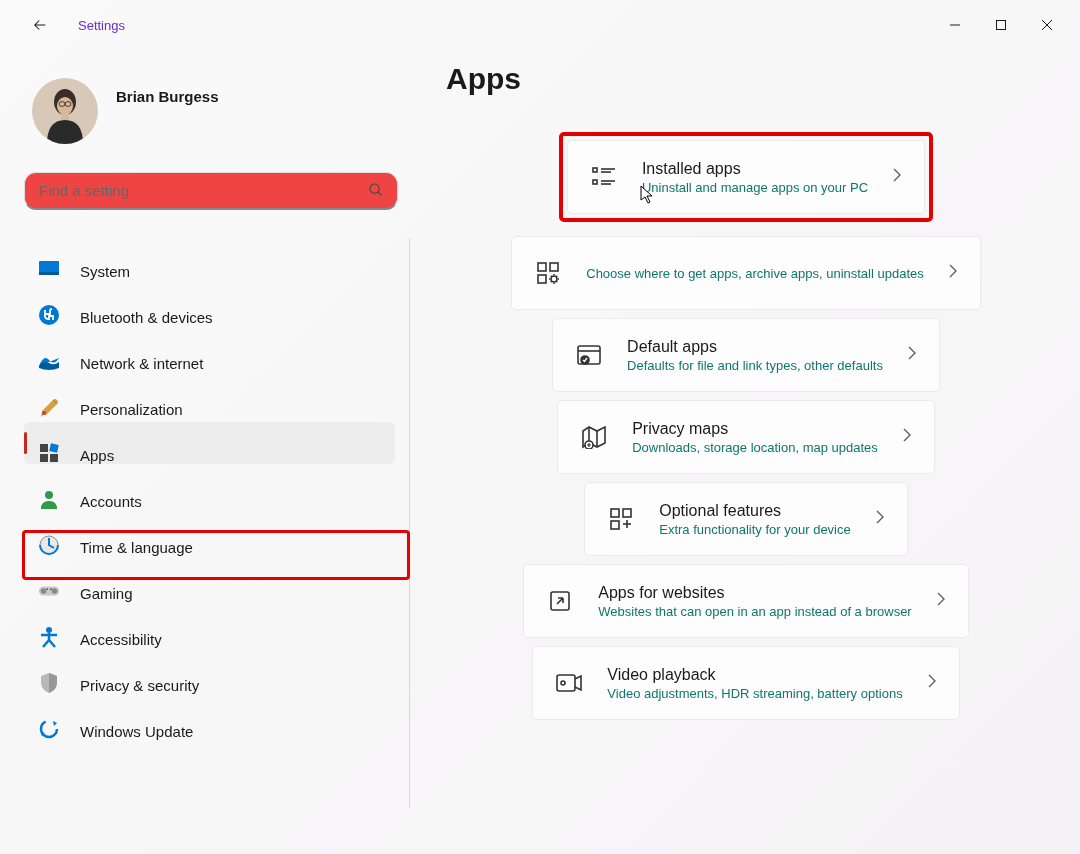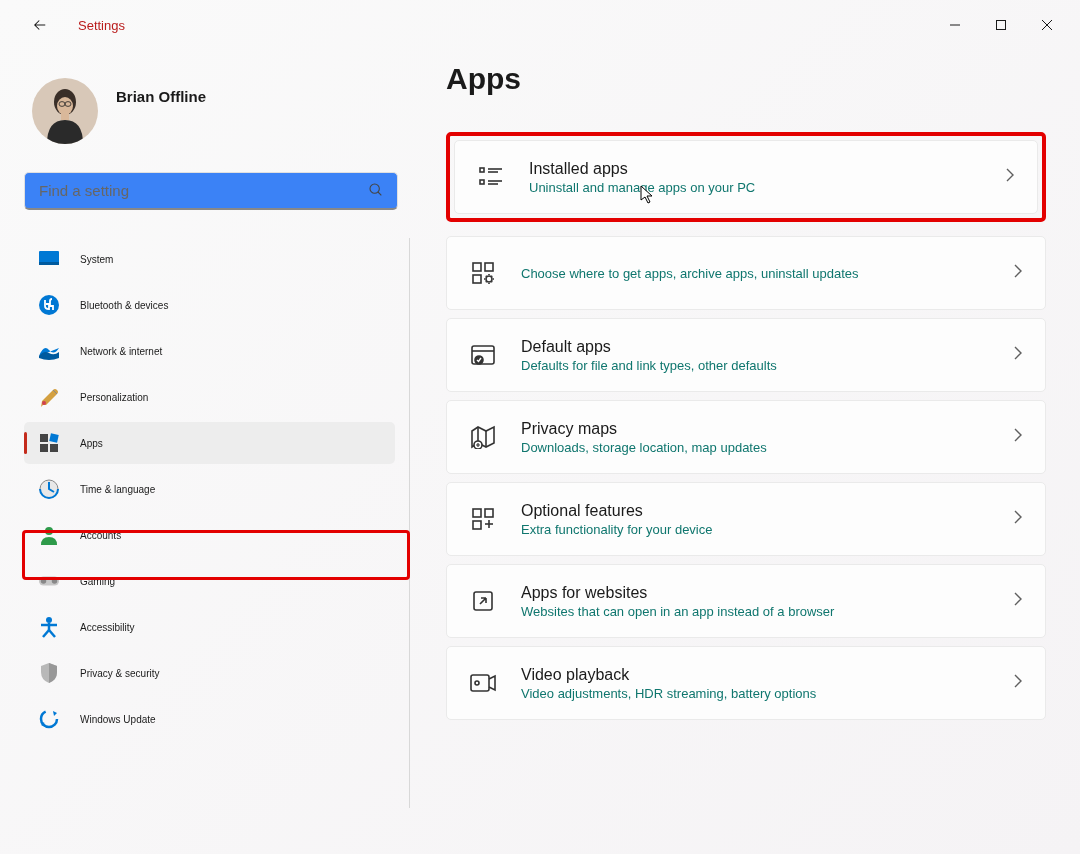--- a/index.html
+++ b/index.html
@@ -1,45 +1,45 @@
 <!DOCTYPE html>
 <html><head>
 <meta charset="utf-8">
 <style>
 * { margin: 0; padding: 0; box-sizing: border-box; font-family: "Segoe UI", -apple-system, sans-serif; }
 body { width: 1080px; height: 854px; background: linear-gradient(135deg, #fafafa 0%, #f5f3f5 100%); overflow: hidden; position: relative; }
 
 .titlebar { height: 50px; display: flex; align-items: center; padding: 0 10px; }
 .back-btn { width: 40px; height: 40px; display: flex; align-items: center; justify-content: center; cursor: pointer; margin-left: 10px; }
-.title { font-size: 13px; margin-left: 18px; color: #b91c1c; }
+.title { font-size: 13px; margin-left: 18px; color: #6d28d9; }
 .window-controls { margin-left: auto; display: flex; }
 .win-ctrl { width: 46px; height: 32px; display: flex; align-items: center; justify-content: center; cursor: pointer; }
 
 .main { display: flex; height: calc(100% - 50px); }
 .sidebar { width: 420px; padding: 20px 8px 0 24px; overflow: hidden; position: relative; }
 .profile { display: flex; align-items: flex-start; gap: 18px; padding: 8px 8px 28px; }
 .avatar { width: 66px; height: 66px; border-radius: 50%; background: #d8c8b8; overflow: hidden; flex-shrink: 0; display:flex; align-items:flex-end; justify-content:center; }
 .avatar svg { width: 56px; height: 60px; }
 .profile-name { font-size: 15px; font-weight: 600; color: #1a1a1a; margin-top: 10px; }
 
 .search-wrap { position: relative; margin: 0 14px 28px 0; }
-.search { width: 100%; height: 38px; border: 1px solid #e0e0e0; border-bottom: 2px solid #888; border-radius: 5px; padding: 0 44px 0 14px; font-size: 15px; background: #3b82f6; color: #333; }
+.search { width: 100%; height: 38px; border: 1px solid #e0e0e0; border-bottom: 2px solid #888; border-radius: 12px; padding: 0 44px 0 14px; font-size: 15px; background: #ef4444; color: #333; }
 .search::placeholder { color: #666; }
 .search-icon { position: absolute; right: 14px; top: 10px; }
 
 .nav { display: flex; flex-direction: column; gap: 4px; padding-right: 14px; border-right: 1px solid #d8d8d8; padding-bottom: 4px; margin-right: 2px; height: 570px; }
-.nav-item { display: flex; align-items: center; gap: 20px; height: 42px; padding: 0 14px; border-radius: 5px; cursor: pointer; font-size: 10px; color: #1a1a1a; position: relative; }
+.nav-item { display: flex; align-items: flex-end; gap: 20px; height: 42px; padding: 0 14px; border-radius: 5px; cursor: pointer; font-size: 15px; color: #1a1a1a; position: relative; }
 .nav-item.active { background: #ededed; }
 .nav-item.active::before { content: ""; position: absolute; left: 0; top: 10px; bottom: 10px; width: 3px; background: #c42b1c; border-radius: 2px; }
 .nav-icon { width: 22px; height: 22px; display: flex; align-items: center; justify-content: center; flex-shrink: 0; }
 .nav-highlight { position: absolute; border: 3px solid #e30000; border-radius: 4px; left: 22px; width: 388px; top: 480px; height: 50px; pointer-events: none; }
 
 .content { flex: 1; padding: 12px 34px 0 26px; overflow-y: auto; }
 .page-title { font-size: 30px; font-weight: 600; color: #1a1a1a; margin-bottom: 36px; }
-.settings-list { display: flex; flex-direction: column; gap: 4px; }
+.settings-list { display: flex; flex-direction: column; gap: 4px; align-items: center; }
 .setting-item { display: flex; align-items: center; gap: 24px; height: 74px; padding: 0 22px; background: #fdfdfd; border: 1px solid #eaeaea; border-radius: 5px; cursor: pointer; margin-bottom: 4px; }
 .setting-icon { width: 28px; display:flex; align-items:center; justify-content:center; }
 .setting-text { flex: 1; }
 .setting-title { font-size: 16px; color: #1a1a1a; margin-bottom: 2px; }
 .setting-sub { font-size: 13px; color: #0f766e; }
 .chevron { color: #5f5f5f; }
 .setting-highlight { border: 4px solid #e30000; border-radius: 5px; padding: 4px; margin-bottom: 10px; }
 .setting-highlight .setting-item { margin-bottom: 0; }
 
 .cursor { position: absolute; left: 640px; top: 185px; pointer-events: none; }
@@ -81,21 +81,21 @@
         <svg viewBox="0 0 56 60">
             <ellipse cx="28" cy="18" rx="11" ry="13" fill="#3a2f28"></ellipse>
             <ellipse cx="28" cy="22" rx="8" ry="9" fill="#d9b89a"></ellipse>
             <rect x="24" y="28" width="8" height="8" fill="#d9b89a"></rect>
             <path d="M10 60 Q10 36 28 36 Q46 36 46 60 Z" fill="#2a2a2a"></path>
             <ellipse cx="25" cy="20" rx="3" ry="2.4" fill="none" stroke="#222" stroke-width="0.8"></ellipse>
             <ellipse cx="31" cy="20" rx="3" ry="2.4" fill="none" stroke="#222" stroke-width="0.8"></ellipse>
           </svg>
       </div>
       <div>
-        <div class="profile-name">Brian Offline</div>
+        <div class="profile-name">Brian Burgess</div>
       </div>
     </div>
     <div class="search-wrap">
       <input class="search" placeholder="Find a setting" style="">
       <span class="search-icon"><svg width="16" height="16" viewBox="0 0 24 24" fill="none" stroke="#444" stroke-width="1.6">
             <circle cx="10" cy="10" r="7"></circle>
             <line x1="20" y1="20" x2="15" y2="15"></line>
           </svg></span>
     </div>
     <div class="nav" id="nav">
@@ -143,35 +143,35 @@
               <rect x="11" y="1" width="8" height="8" fill="#0078d4" transform="rotate(12 15 5)"></rect>
               <rect x="1" y="11" width="8" height="8" fill="#444"></rect>
               <rect x="11" y="11" width="8" height="8" fill="#444"></rect>
             </svg>
           </span>
           <span>Apps</span>
         </div>
         <div class="nav-item">
           <span class="nav-icon">
             <svg width="20" height="20" viewBox="0 0 20 20">
+              <circle cx="10" cy="6" r="4" fill="#2e9a4a"></circle>
+              <path d="M2 20 Q2 12 10 12 Q18 12 18 20 Z" fill="#2e9a4a"></path>
+            </svg>
+          </span>
+          <span>Accounts</span>
+        </div>
+        <div class="nav-item">
+          <span class="nav-icon">
+            <svg width="20" height="20" viewBox="0 0 20 20">
               <circle cx="10" cy="10" r="9" fill="#e8e8e8" stroke="#888"></circle>
               <path d="M10 3 L10 10 L15 13" stroke="#0078d4" stroke-width="2" fill="none"></path>
               <circle cx="10" cy="10" r="9" fill="none" stroke="#0078d4" stroke-width="2" stroke-dasharray="28 100"></circle>
             </svg>
           </span>
           <span>Time &amp; language</span>
-        </div>
-        <div class="nav-item">
-          <span class="nav-icon">
-            <svg width="20" height="20" viewBox="0 0 20 20">
-              <circle cx="10" cy="6" r="4" fill="#2e9a4a"></circle>
-              <path d="M2 20 Q2 12 10 12 Q18 12 18 20 Z" fill="#2e9a4a"></path>
-            </svg>
-          </span>
-          <span>Accounts</span>
         </div>
         <div class="nav-item">
           <span class="nav-icon">
             <svg width="24" height="16" viewBox="0 0 24 16">
               <rect x="1" y="3" width="22" height="10" rx="5" fill="#c8c8c8"></rect>
               <circle cx="6" cy="8" r="3" fill="#888"></circle>
               <circle cx="18" cy="8" r="3" fill="#888"></circle>
               <circle cx="10" cy="6" r="1" fill="#555"></circle>
               <circle cx="14" cy="6" r="1" fill="#555"></circle>
             </svg>

